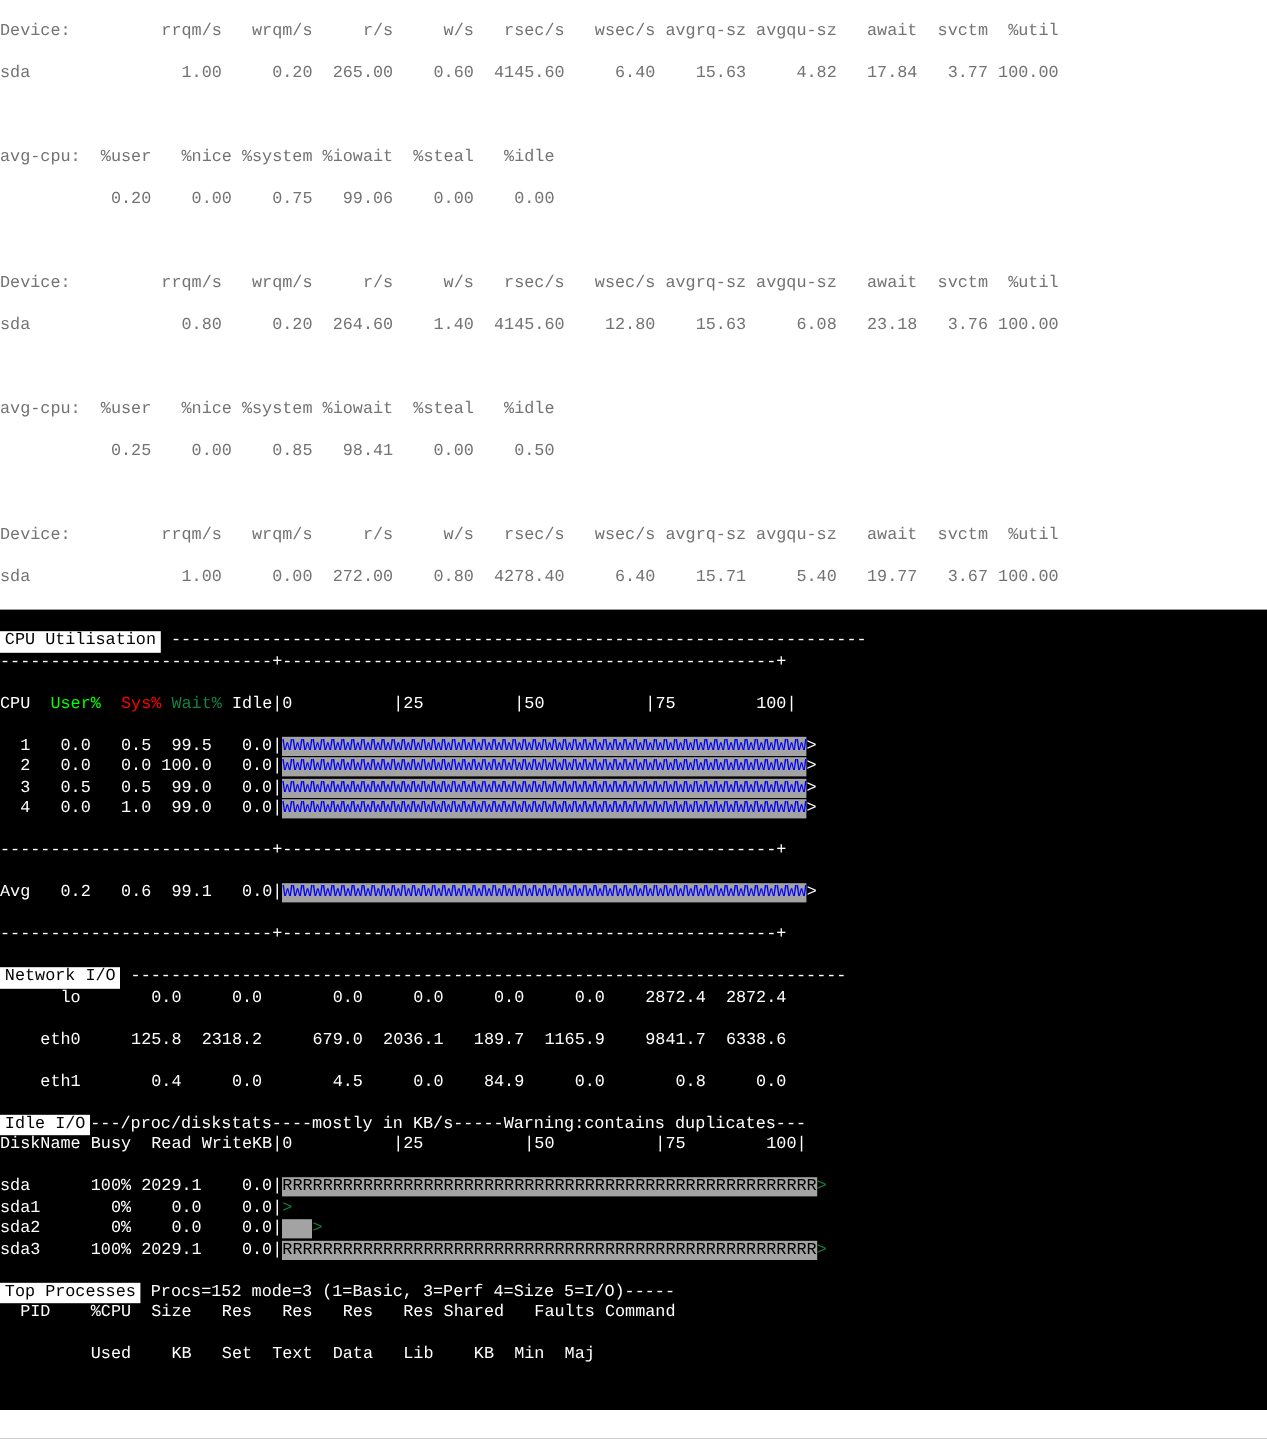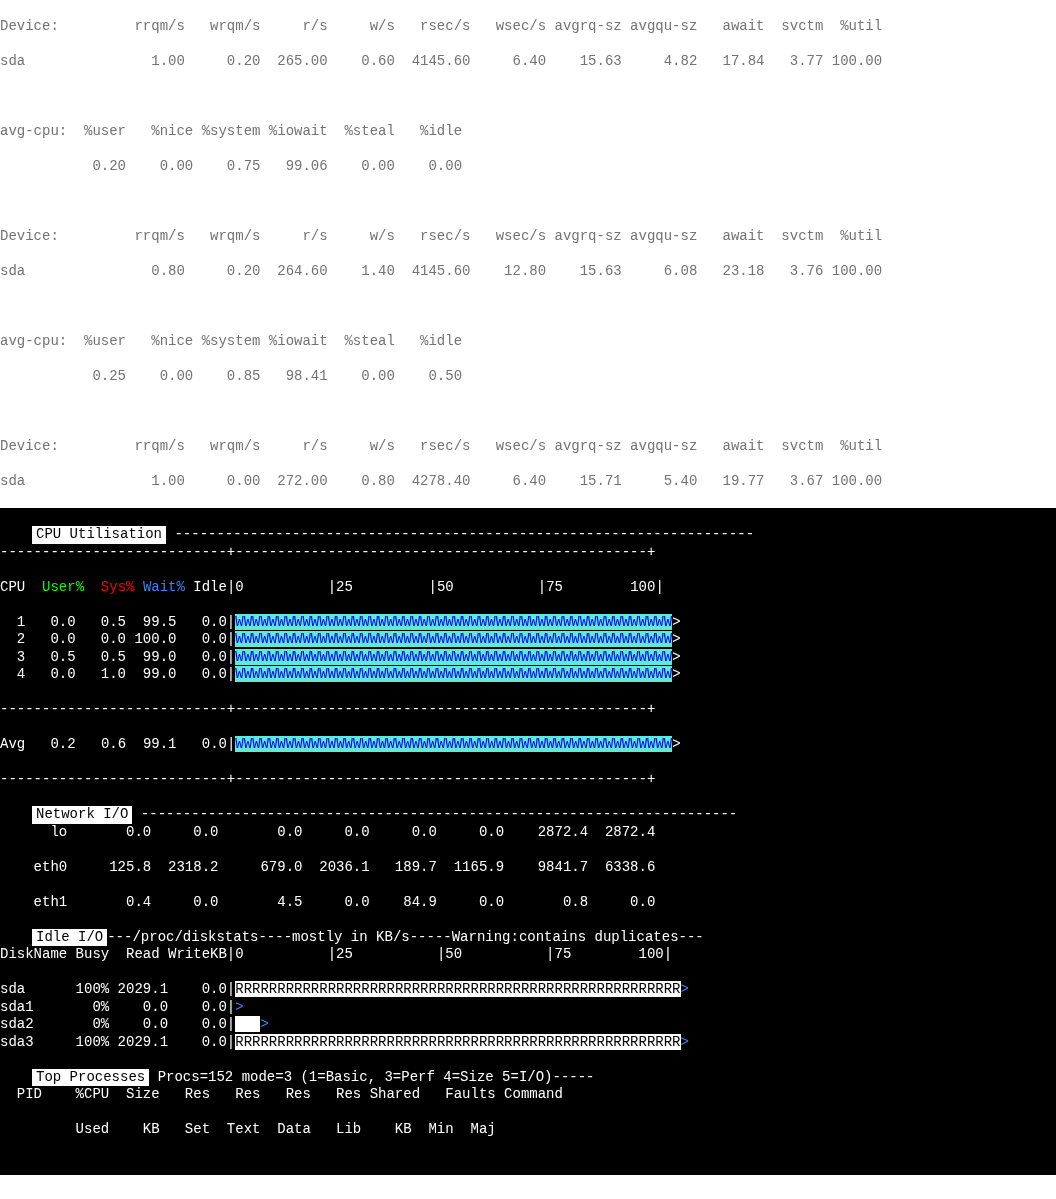--- a/index.html
+++ b/index.html
@@ -1,23 +1,23 @@
 <!DOCTYPE html>
 <html><head>
 <meta charset="utf-8">
 <style>
 body { margin:0; font-family:"Courier New",monospace; font-size:14px; background:#fff; width:1056px; }
 .term { background:#fff; color:#737373; white-space:pre; font-family:"Courier New",monospace; line-height:1.25; }
 .nmon { background:#000; color:#fff; white-space:pre; font-family:"Courier New",monospace; line-height:1.25; padding:1px 0; }
-.hdr  { background:#fff; color:#000; display:inline-block; padding:0 4px;margin-left:32px; }
+.hdr  { background:#fff; color:#000; display:inline-block; padding:0 4px; }
 .green{ color:#00ff00;text-align:right; }
 .red  { color:#ff0000; }
-.blue { color:#3b82f6; }
-.cyanbg { background:#ffffff; color:#000; }
-.bluebg { background:#5eead4; color:#00f; }
+.blue { color:#15803d; }
+.cyanbg { background:#a3a3a3; color:#000; }
+.bluebg { background:#a3a3a3; color:#00f; }
 </style>
 </head>
 <body>
 
 <div class="term">
 <div>Device:         rrqm/s   wrqm/s     r/s     w/s   rsec/s   wsec/s avgrq-sz avgqu-sz   await  svctm  %util</div>
 <div>sda               1.00     0.20  265.00    0.60  4145.60     6.40    15.63     4.82   17.84   3.77 100.00</div>
 <br>
 <div>avg-cpu:  %user   %nice %system %iowait  %steal   %idle</div>
 <div>           0.20    0.00    0.75   99.06    0.00    0.00</div>

